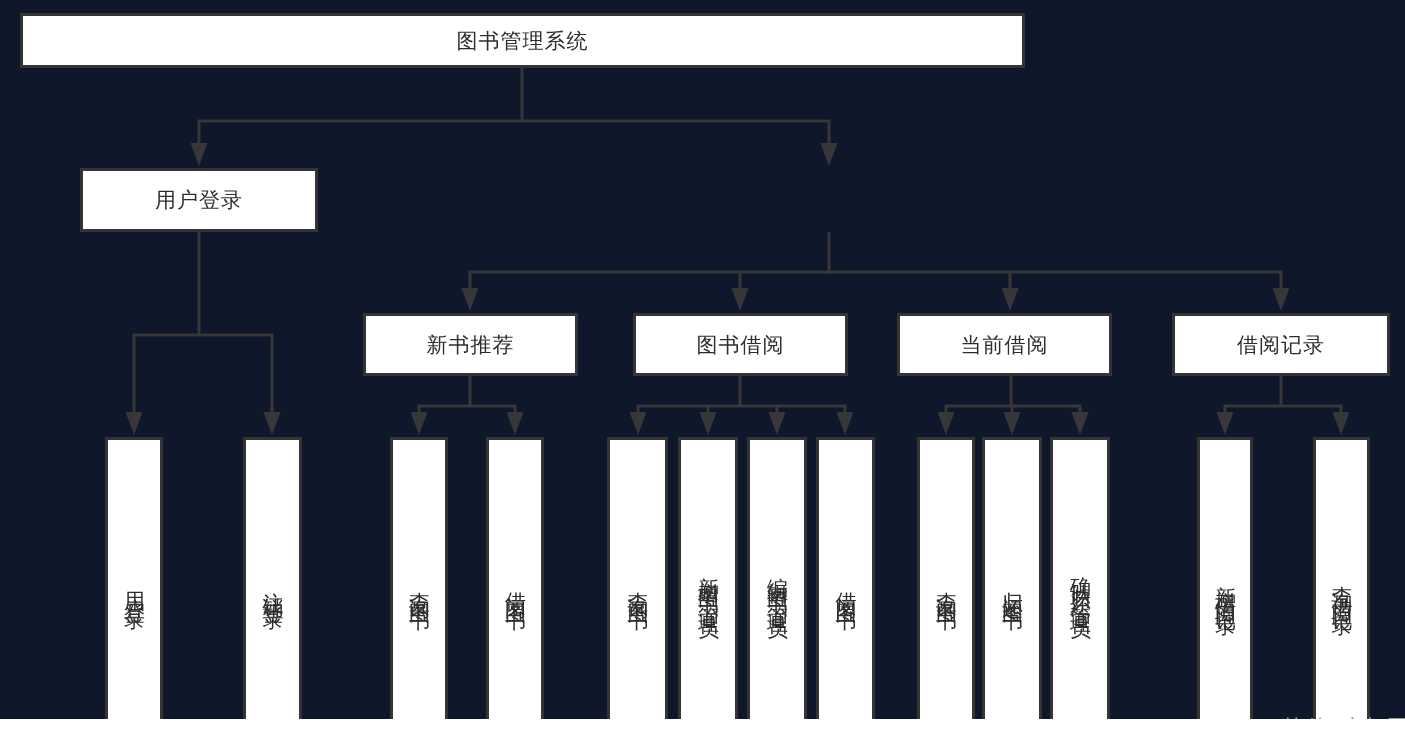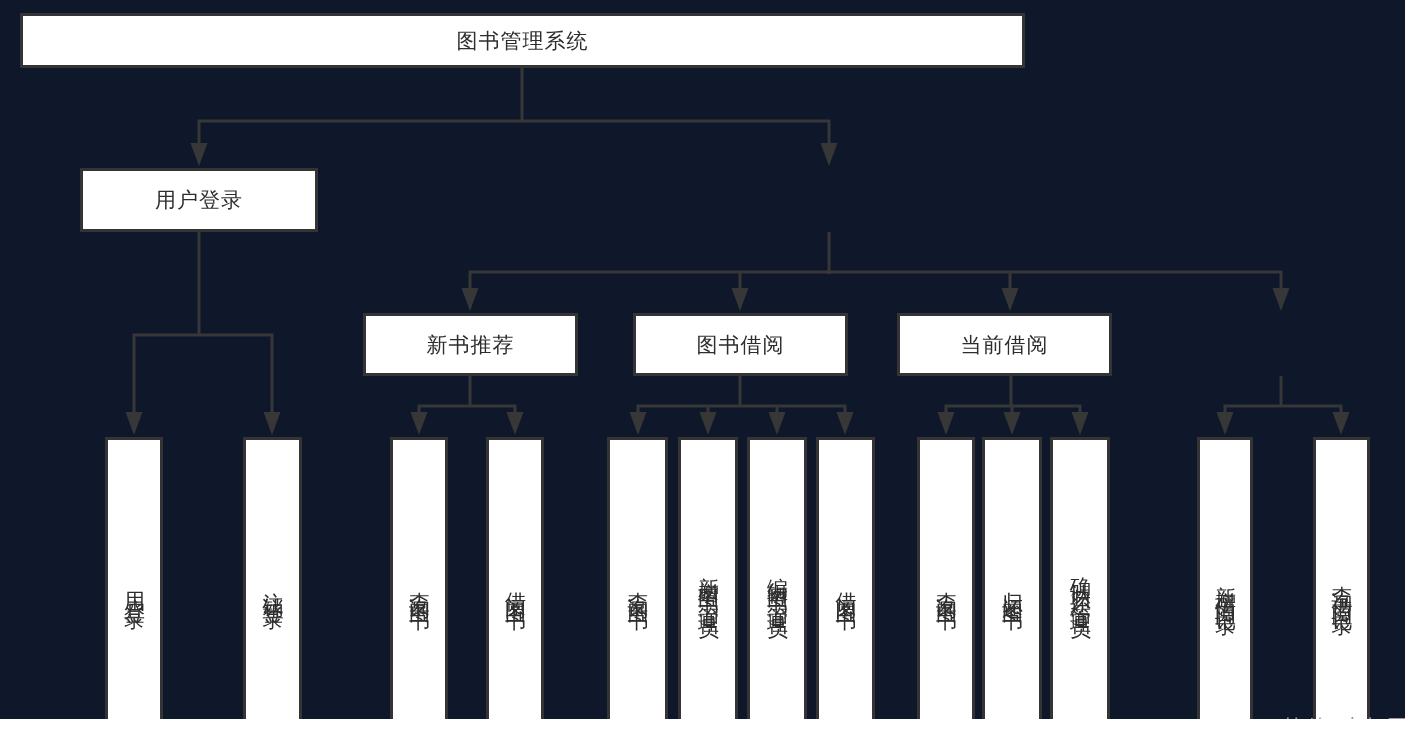--- a/index.html
+++ b/index.html
@@ -139,20 +139,21 @@
     </g>
   </svg>
 
   <div class="hbox n-root">图书管理系统</div>
 
   <div class="hbox n-user-login">用户登录</div>
 
   <div class="hbox n-new-rec">新书推荐</div>
   <div class="hbox n-book-borrow">图书借阅</div>
   <div class="hbox n-current-borrow">当前借阅</div>
+  <div class="hbox n-borrow-record">借阅记录</div>
 
   <div class="vbox leaf l-a1">
     <span>用户登录</span>
   </div>
   <div class="vbox leaf l-a2">
     <span>注销登录</span>
   </div>
 
   <div class="vbox leaf l-b1">
     <span>查询图书</span>

